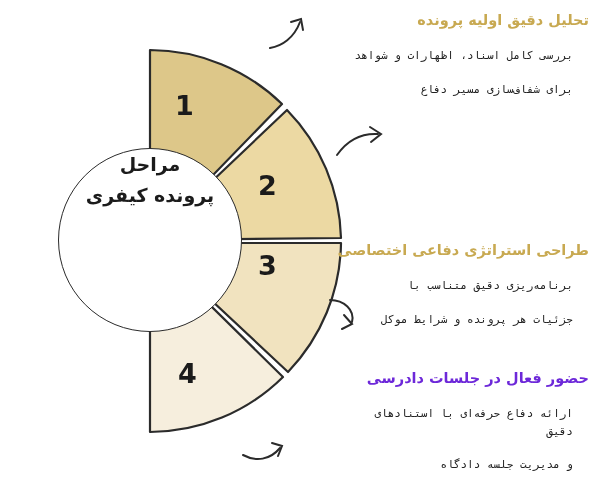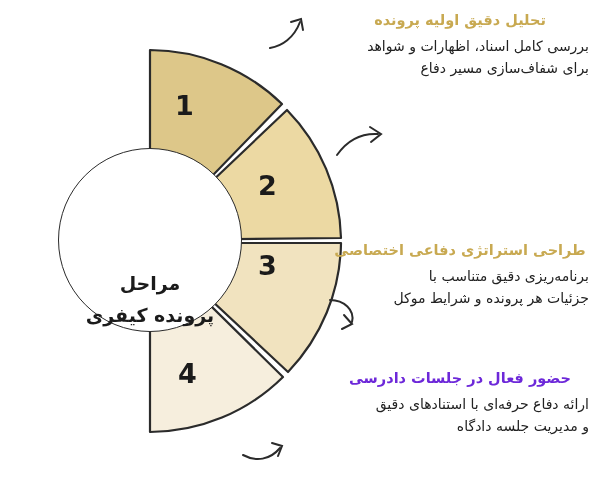--- a/index.html
+++ b/index.html
@@ -14,21 +14,21 @@
 
   
   .center-circle{
     position:absolute;
     left:58px;top:148px;
     width:184px;height:184px;
     border-radius:50%;
     background:#ffffff;
     border:1px solid #2b2b2b;
     box-sizing:border-box;
-    display:flex;align-items:flex-end;justify-content:center;
+    display:flex;align-items:flex-start;justify-content:center;
     z-index:5;
   }
   .center-text{
     text-align:center;
     font-size:19px;
     font-weight:bold;
     line-height:1.65;
     color:#1b1b1b;
     letter-spacing:0;
     padding:0 14px;
@@ -54,27 +54,27 @@
     position:absolute;
     text-align:right;
     z-index:7;
     width:258px;
   }
   .block .title{
     font-size:14.5px;
     font-weight:bold;
     line-height:1.5;
     margin:0 0 3px 0;
-    text-align:center;
   }
   .block .desc{
-    font-size:14px;
+    font-size:11px;
     color:#222;
     line-height:1.62;
-    margin:0;
+    margin:16px;
+    font-family:Liberation Mono, monospace;
   }
   #blk1{right:11px;top:10px;}
   #blk2{right:11px;top:148px;}
   #blk3{right:11px;top:240px;}
   #blk4{right:11px;top:368px;}
 
   
   #arrows{position:absolute;left:0;top:0;width:600px;height:480px;z-index:4;}
 </style>
 </head>

